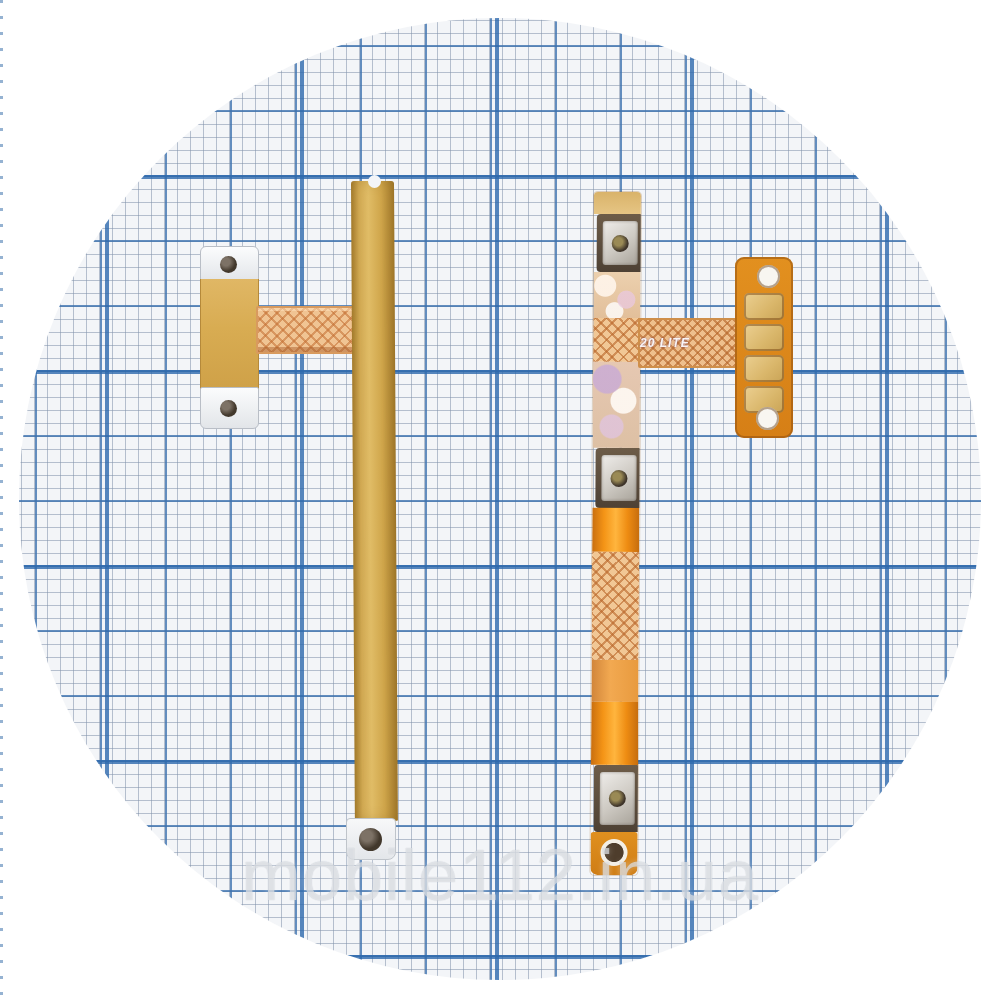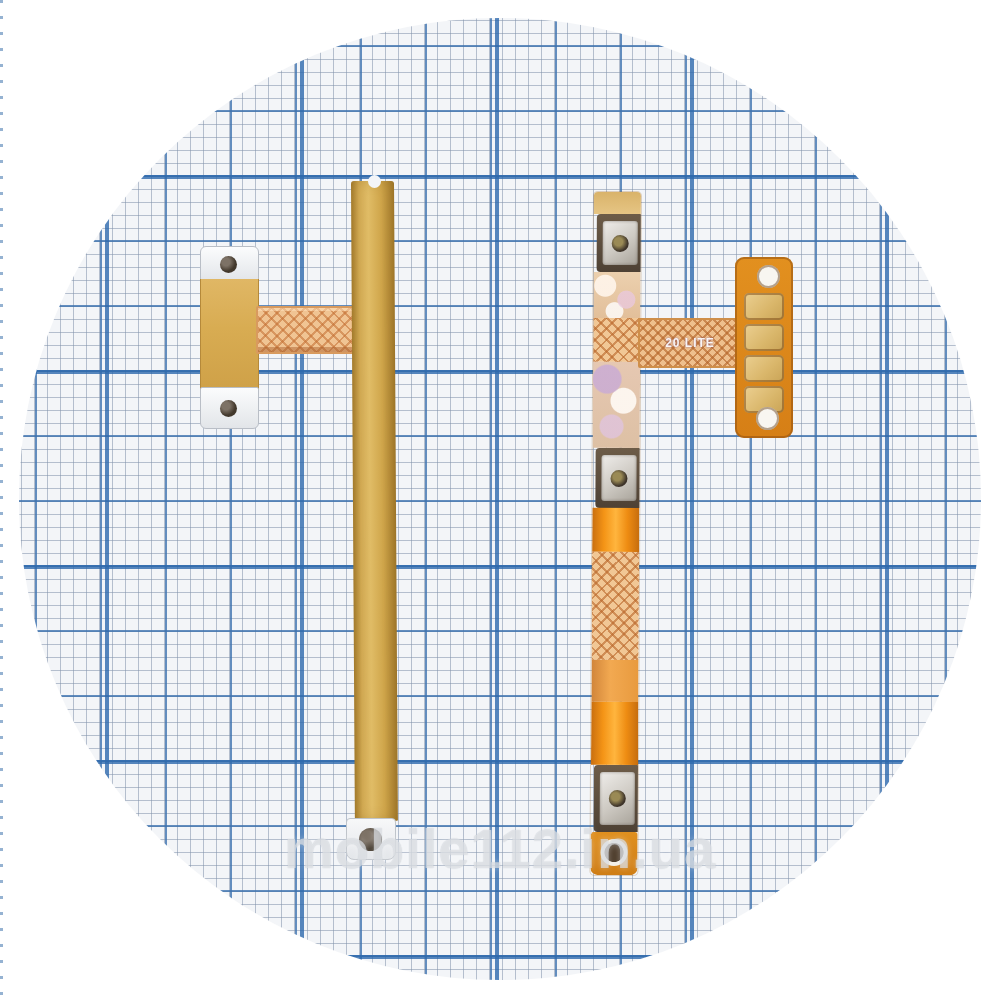--- a/index.html
+++ b/index.html
@@ -70,37 +70,37 @@
     position:relative;}
   .switch-plate{position:absolute;left:6px;right:6px;top:7px;bottom:7px;border-radius:3px;
     background:linear-gradient(145deg,#efedea 0%,#cdc9c2 55%,#a8a39a 100%);
     box-shadow:inset 0 0 3px rgba(60,50,40,.5);}
   .switch-dot{position:absolute;left:50%;top:50%;width:17px;height:17px;margin:-8.5px 0 0 -8.5px;
     border-radius:50%;background:radial-gradient(circle at 40% 40%,#9a8a55 0 28%,#3e342a 65%);}
   .ribbon-right{background-color:#eebf8d;
     background-image:
       repeating-linear-gradient(45deg, rgba(180,100,40,.6) 0 2px, transparent 2px 7px),
       repeating-linear-gradient(135deg, rgba(180,100,40,.6) 0 2px, transparent 2px 7px);
-    border:2px solid #cf8f4a;border-radius:2px;display:flex;align-items:center;justify-content:center;}
+    border:2px solid #cf8f4a;border-radius:2px;display:flex;align-items:center;justify-content:flex-start;font-style:italic;}
   .ribbon-marking{color:rgba(255,255,255,.92);font-size:12px;font-weight:bold;letter-spacing:1px;
     text-shadow:0 0 2px rgba(120,80,140,.8);}
   .pad{background:linear-gradient(180deg,#e2901f,#d67f16);border-radius:9px;
     box-shadow:inset 0 0 0 2px rgba(140,75,15,.5);}
   .pad-hole{position:absolute;border-radius:50%;background:radial-gradient(circle,#f8f6f1 0 55%,#efece4 100%);
     box-shadow:inset 0 0 0 2px rgba(100,60,20,.45);}
   .gold-pad{position:absolute;left:9px;width:40px;height:27px;border-radius:5px;
     background:linear-gradient(135deg,#ecd092 0%,#d9b66a 60%,#c9a356 100%);
     box-shadow:inset 0 0 0 2px rgba(120,70,20,.5);}
   .orange-foot{background:linear-gradient(180deg,#e0901f,#cf7d15);border-radius:3px 3px 7px 7px;}
   .ring-hole{position:absolute;border-radius:50%;
     background:radial-gradient(circle,#4e3d2c 0 48%,#f3efe6 52% 78%,#cf9a4a 82%);}
 
   
-  .watermark{position:absolute;left:50%;top:798px;transform:translateX(-50%);z-index:6;
-    font-size:56px;font-weight:bold;letter-spacing:1px;color:rgba(255,255,255,.55);
+  .watermark{position:absolute;left:50%;top:816px;transform:translateX(-50%);z-index:6;
+    font-size:72px;font-weight:normal;letter-spacing:1px;color:rgba(255,255,255,.55);
     text-shadow:0 0 1px rgba(105,118,135,.45), 0 0 6px rgba(255,255,255,.35);
     white-space:nowrap;}
 </style>
 </head>
 <body>
 
 <div class="stage">
 
   <div class="edge-dots"></div>
 

